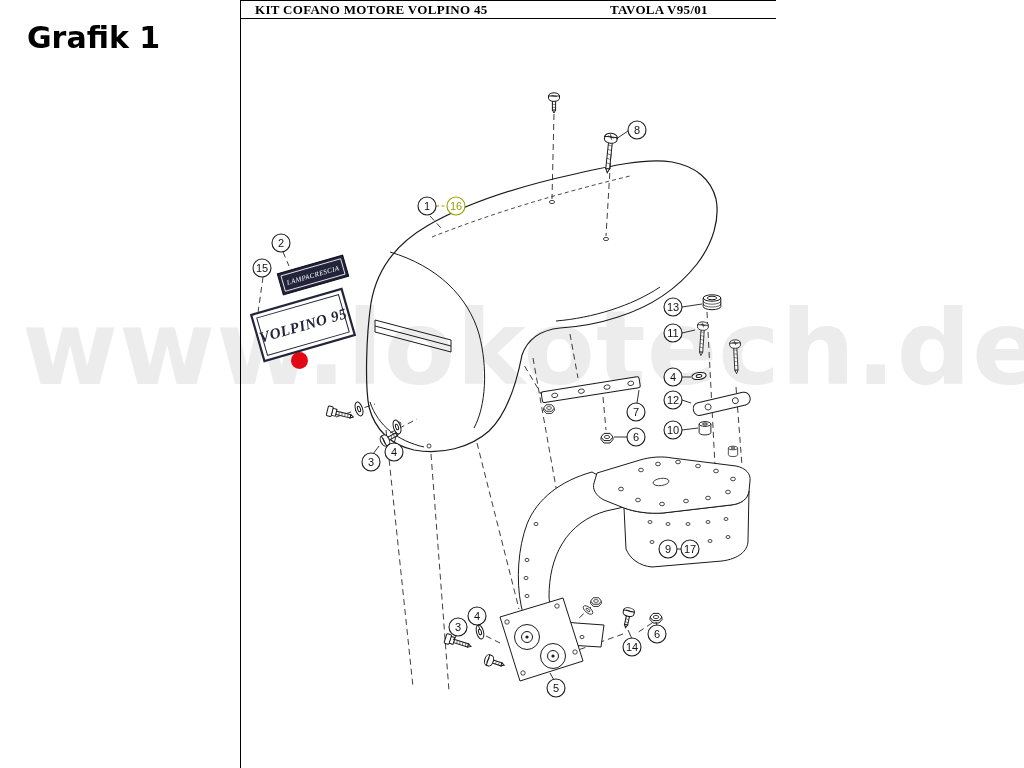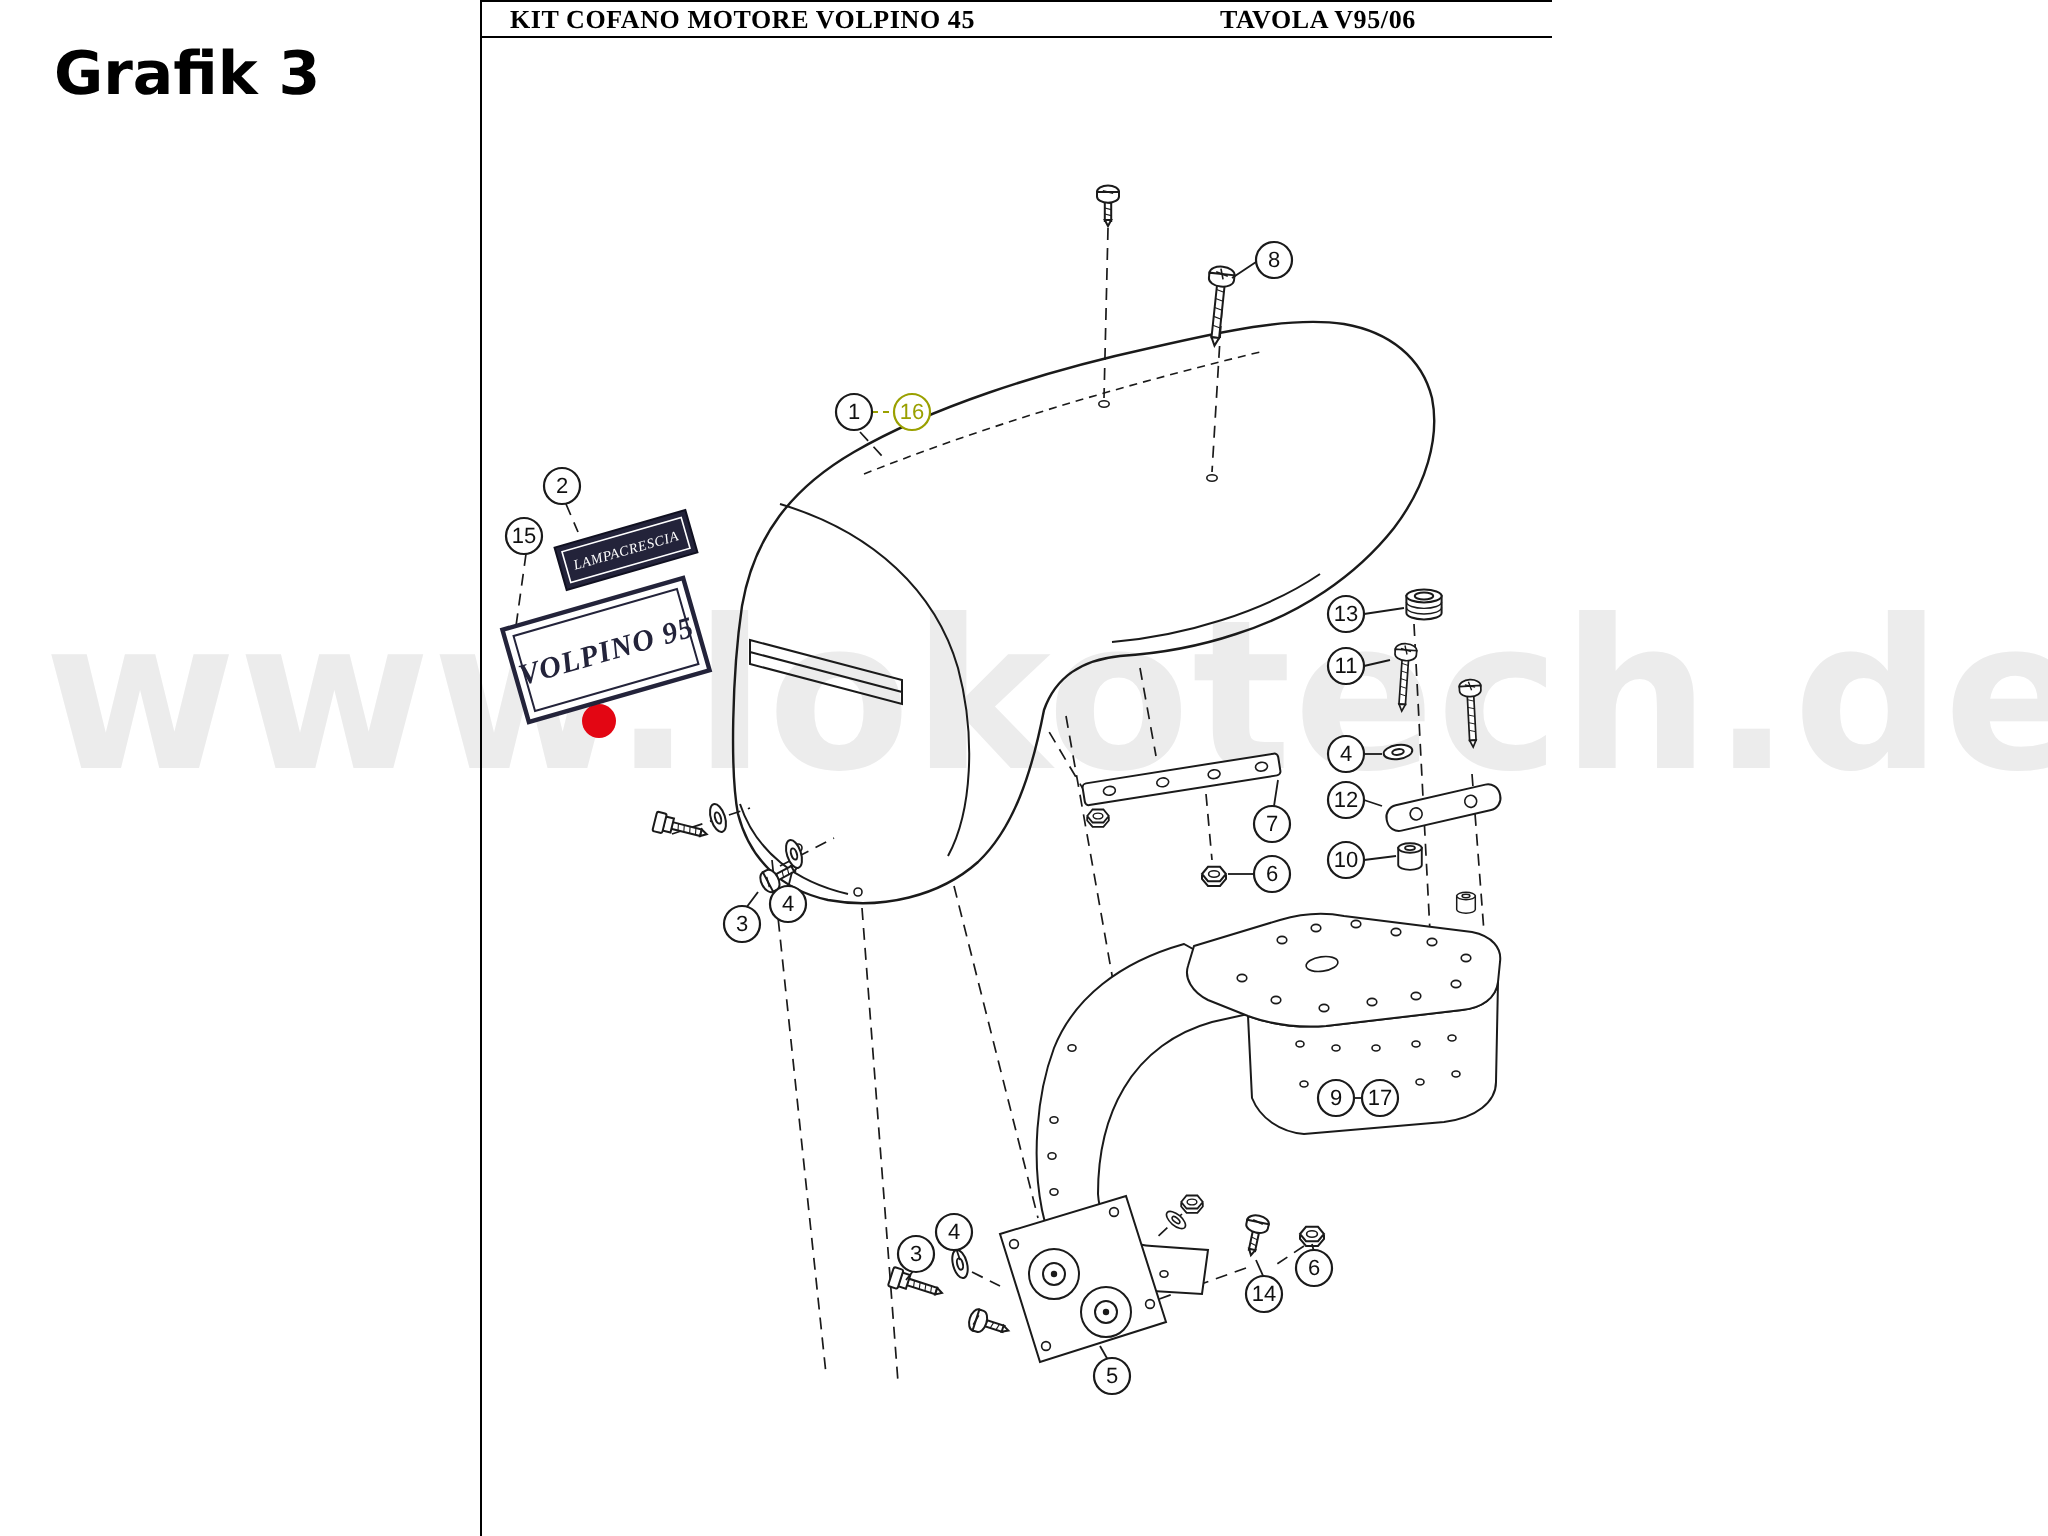--- a/index.html
+++ b/index.html
@@ -39,26 +39,26 @@
                font-size:15px;fill:#23233a;text-anchor:middle;letter-spacing:0.5px;}
 </style>
 </head>
 <body>
 
 <div class="stage">
 
   <div class="watermark">www.lokotech.de</div>
   <div class="watermark-dot"></div>
 
-  <div class="page-title">Grafik 3</div>
+  <div class="page-title">Grafik 1</div>
 
   <div class="border-top"></div>
   <div class="border-left"></div>
   <div class="header-kit">KIT COFANO MOTORE VOLPINO 45</div>
-  <div class="header-tavola">TAVOLA V95/06</div>
+  <div class="header-tavola">TAVOLA V95/01</div>
   <div class="header-divider"></div>
 
   <svg class="diagram" width="1024" height="768" viewBox="0 0 1024 768">
 
     <defs>
       <g id="washer">
         <ellipse rx="7.2" ry="3.5" class="fill"></ellipse>
         <ellipse rx="2.9" ry="1.4" class="fill"></ellipse>
       </g>
       <g id="nut">

